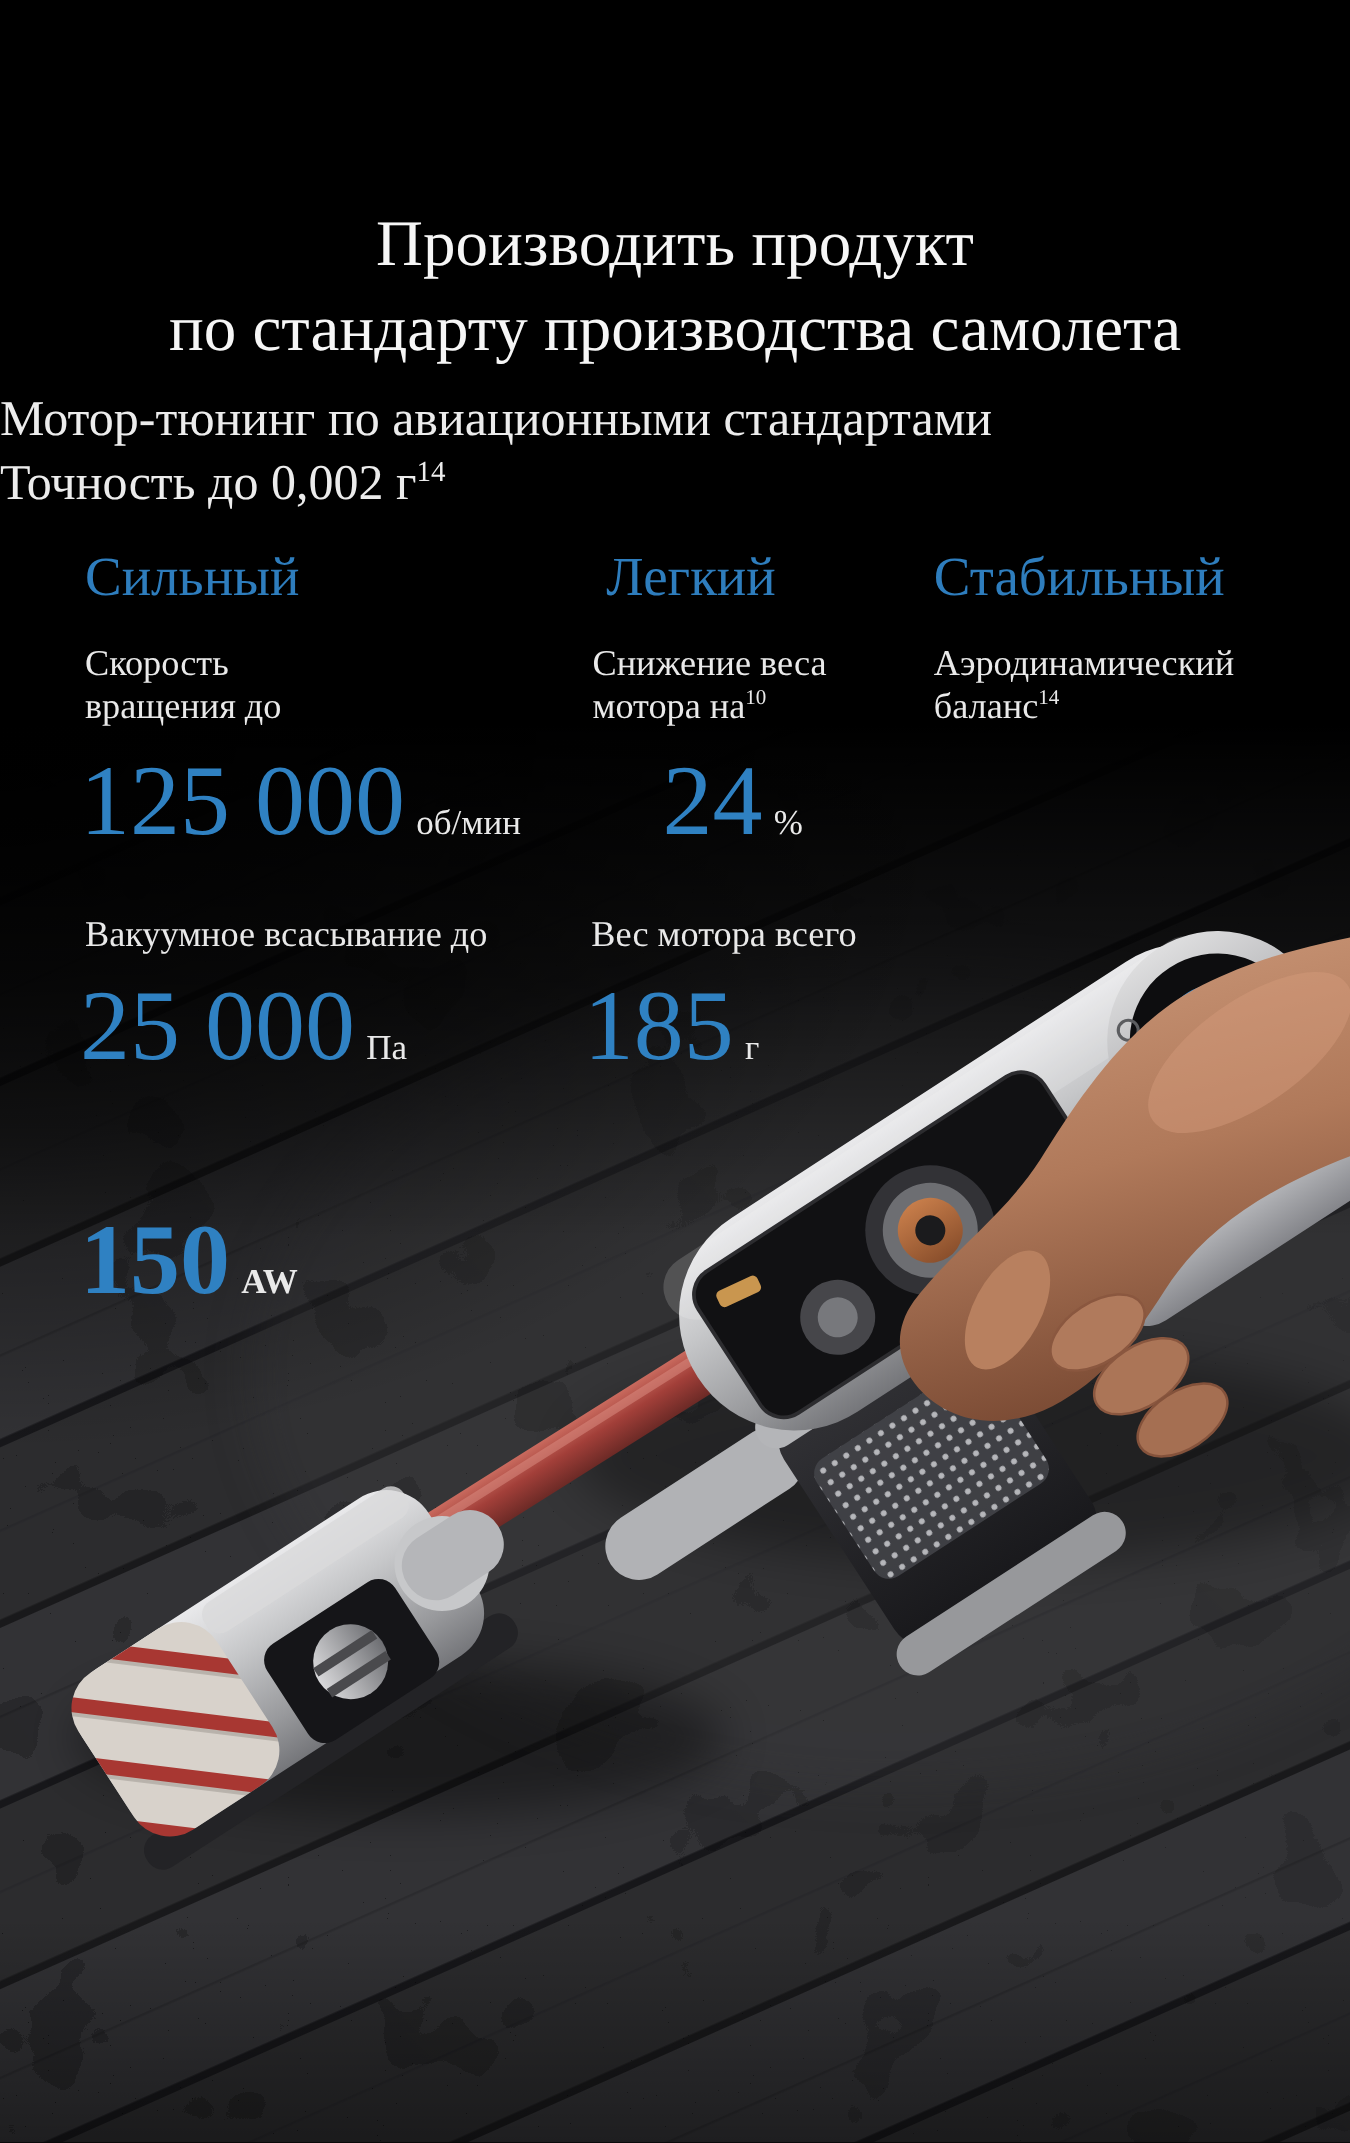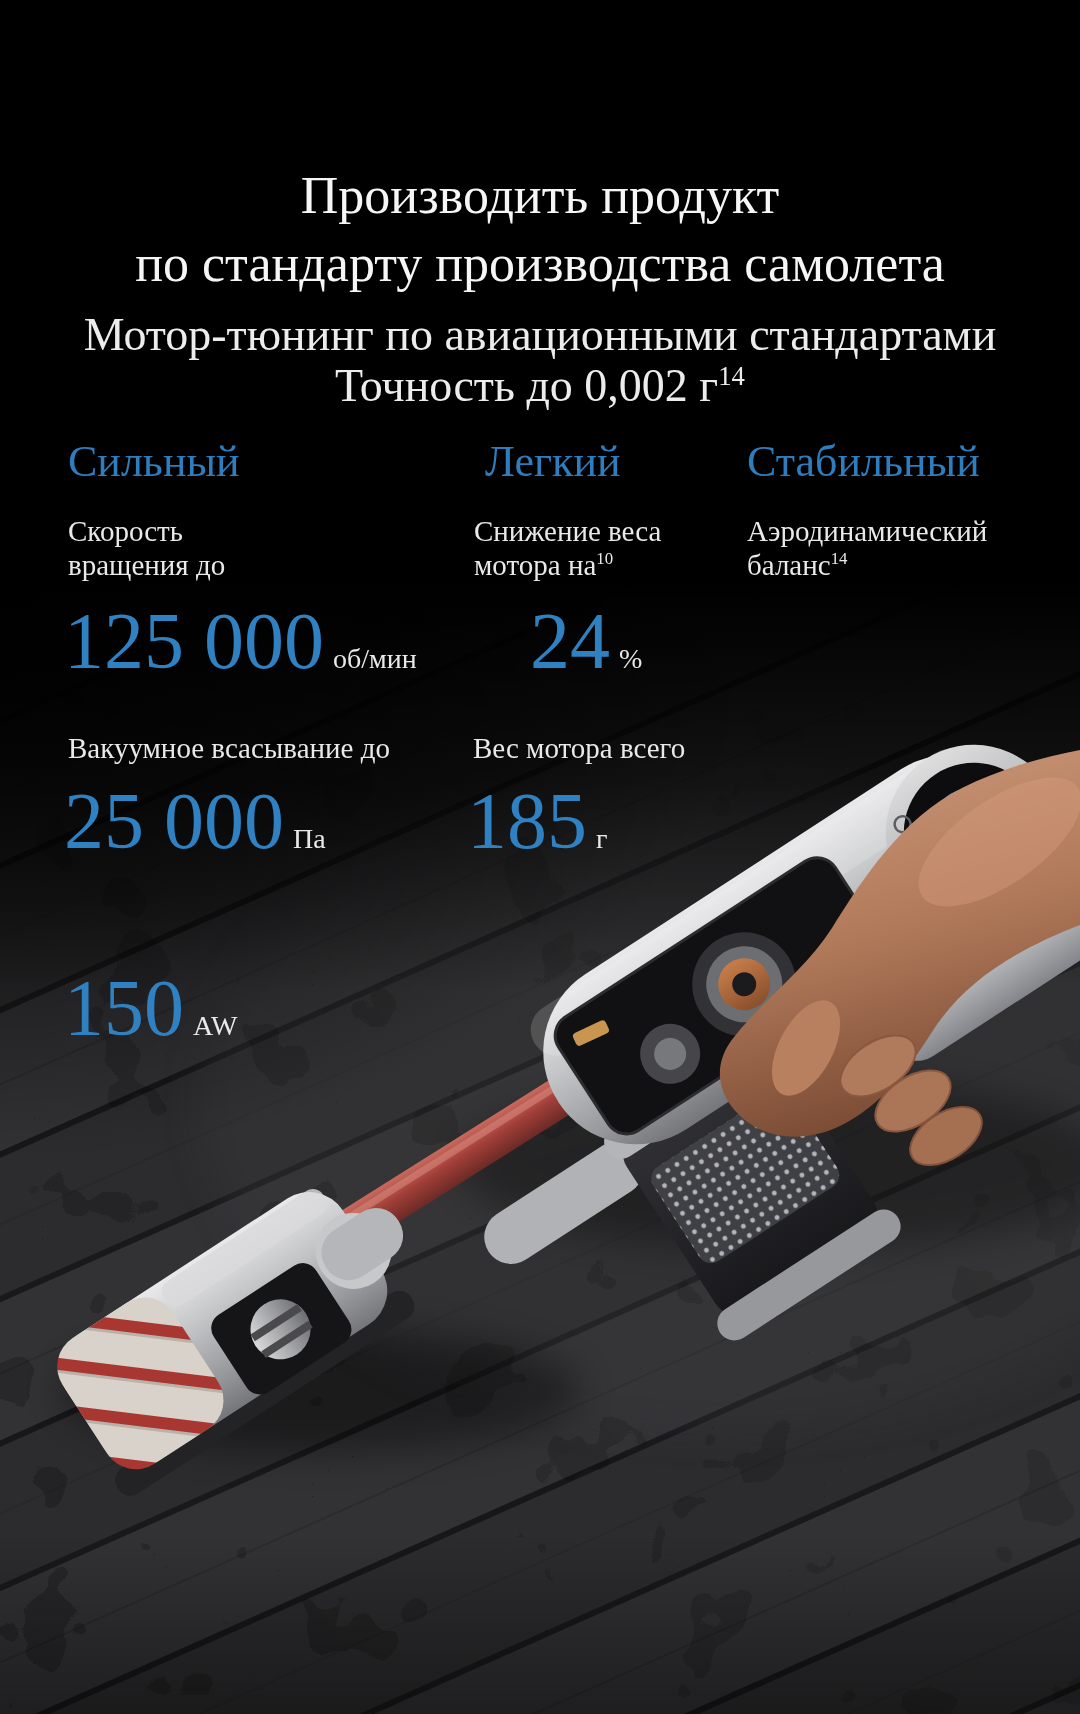--- a/index.html
+++ b/index.html
@@ -3,42 +3,42 @@
 <meta charset="utf-8">
 <style>
   html,body{margin:0;padding:0;background:#000;}
   .page{position:relative;width:1080px;height:1714px;background:#000;overflow:hidden;
         font-family:"Liberation Serif","DejaVu Serif",serif;color:#f2f2f2;padding-left:28px;}
   
   .txt{position:absolute;z-index:3;white-space:nowrap;}
   .title{left:0;width:1080px;text-align:center;font-size:52px;line-height:60px;color:#f6f6f6;}
   .title1{top:166px;}
   .title2{top:234px;}
-  .sub{left:0;width:1080px;text-align:center;font-size:46px;line-height:36px;color:#ececec;}
+  .sub{left:0;width:1080px;font-size:40px;line-height:36px;color:#ececec;}
   .sub1{top:317px;}
   .sub2{top:368px;}
   sup{font-size:58%;vertical-align:super;line-height:0;}
   .colhead{top:436px;font-size:44px;color:#2e7dbd;}
   .ch1{left:68px;} .ch2{left:485px;} .ch3{left:747px;text-align:right;}
   .lab{font-size:29px;line-height:34px;color:#e9e9e9;}
   .lab span{display:block;}
   .labr1{top:514px;}
   .l1{left:68px;} .l2{left:474px;} .l3{left:747px;}
   .labr2{top:731px;}
   .l4{left:68px;} .l5{left:473px;}
   .labr3{top:909px;}
   .l6{left:68px;}
   .val{font-size:80px;line-height:84px;color:#2f81c2;}
   .val .unit{font-size:28px;color:#e9e9e9;margin-left:9px;}
   .valr1{top:599px;}
   .v1{left:64px;} .v2{left:486px;margin-left:44px;} .v3{left:764px;}
   .valr2{top:779px;}
   .v4{left:64px;} .v5{left:467px;}
   .valr3{top:966px;}
-  .v6{left:64px;}
+  .v6{left:64px;font-weight:bold;}
   
   .photo{position:absolute;left:0;top:580px;width:1080px;height:1134px;z-index:1;}
   .photo svg{display:block;}
 </style>
 </head>
 <body>
 
 <div class="page">
 
   <div class="txt title title1">Производить продукт</div>

